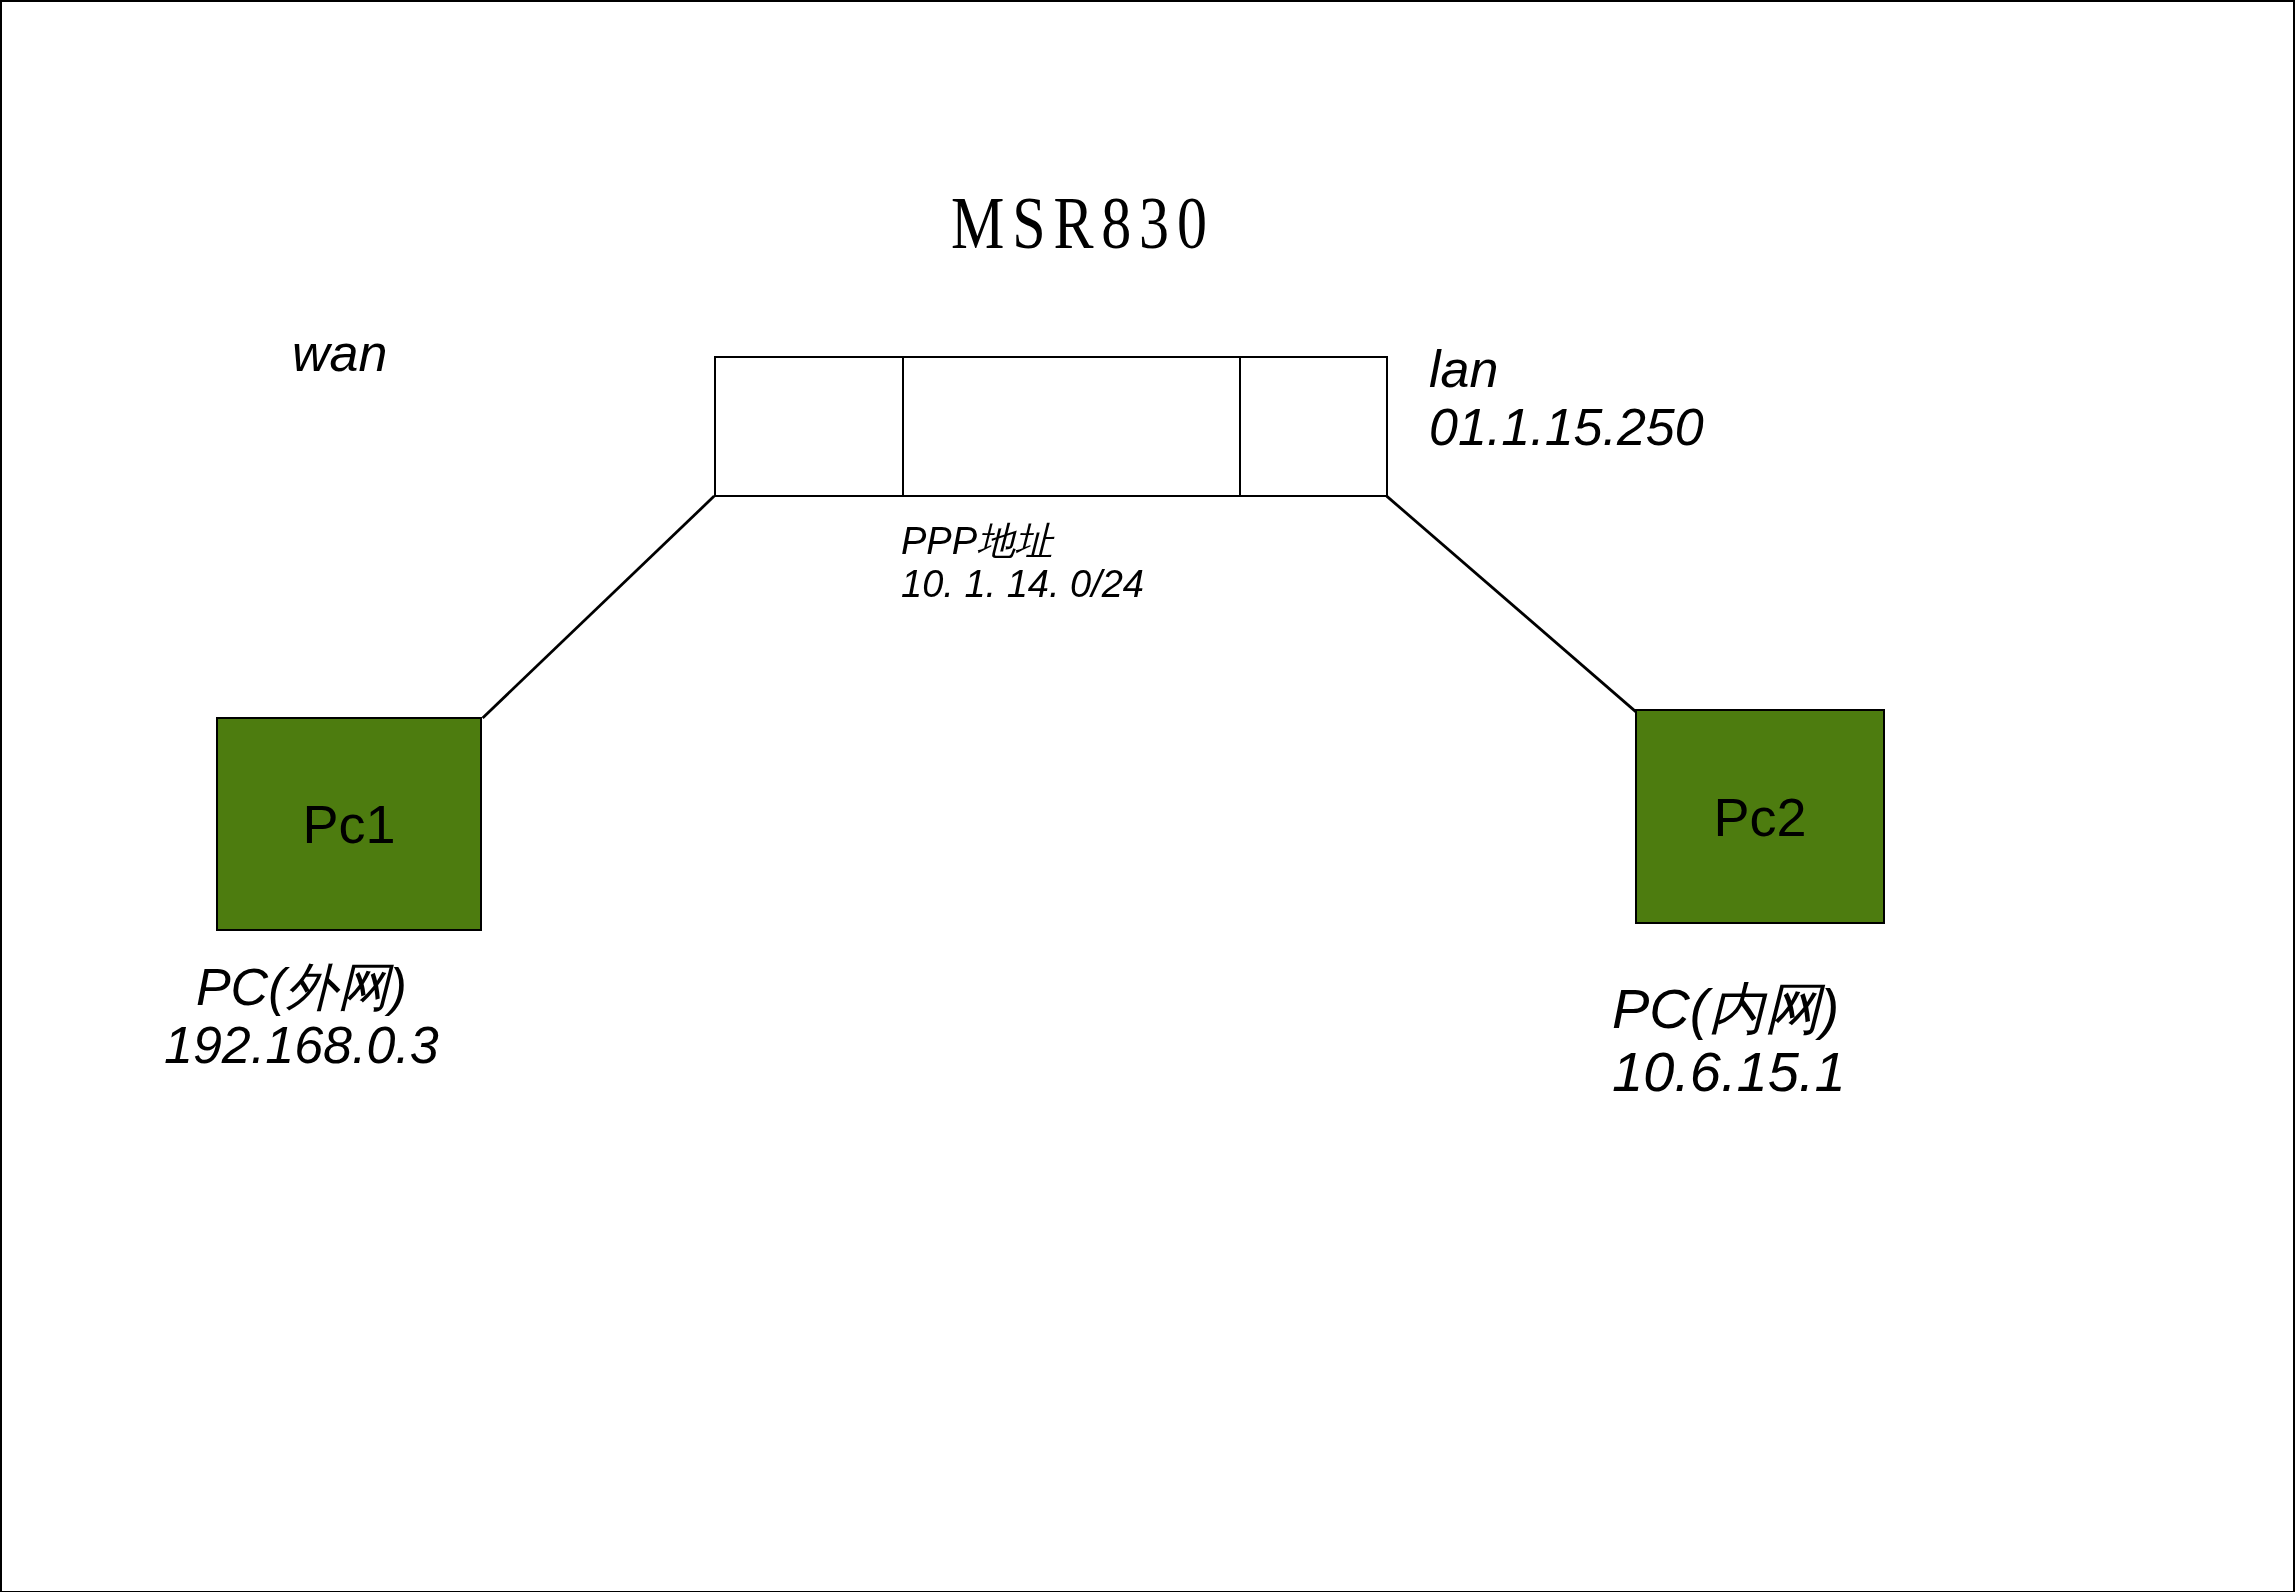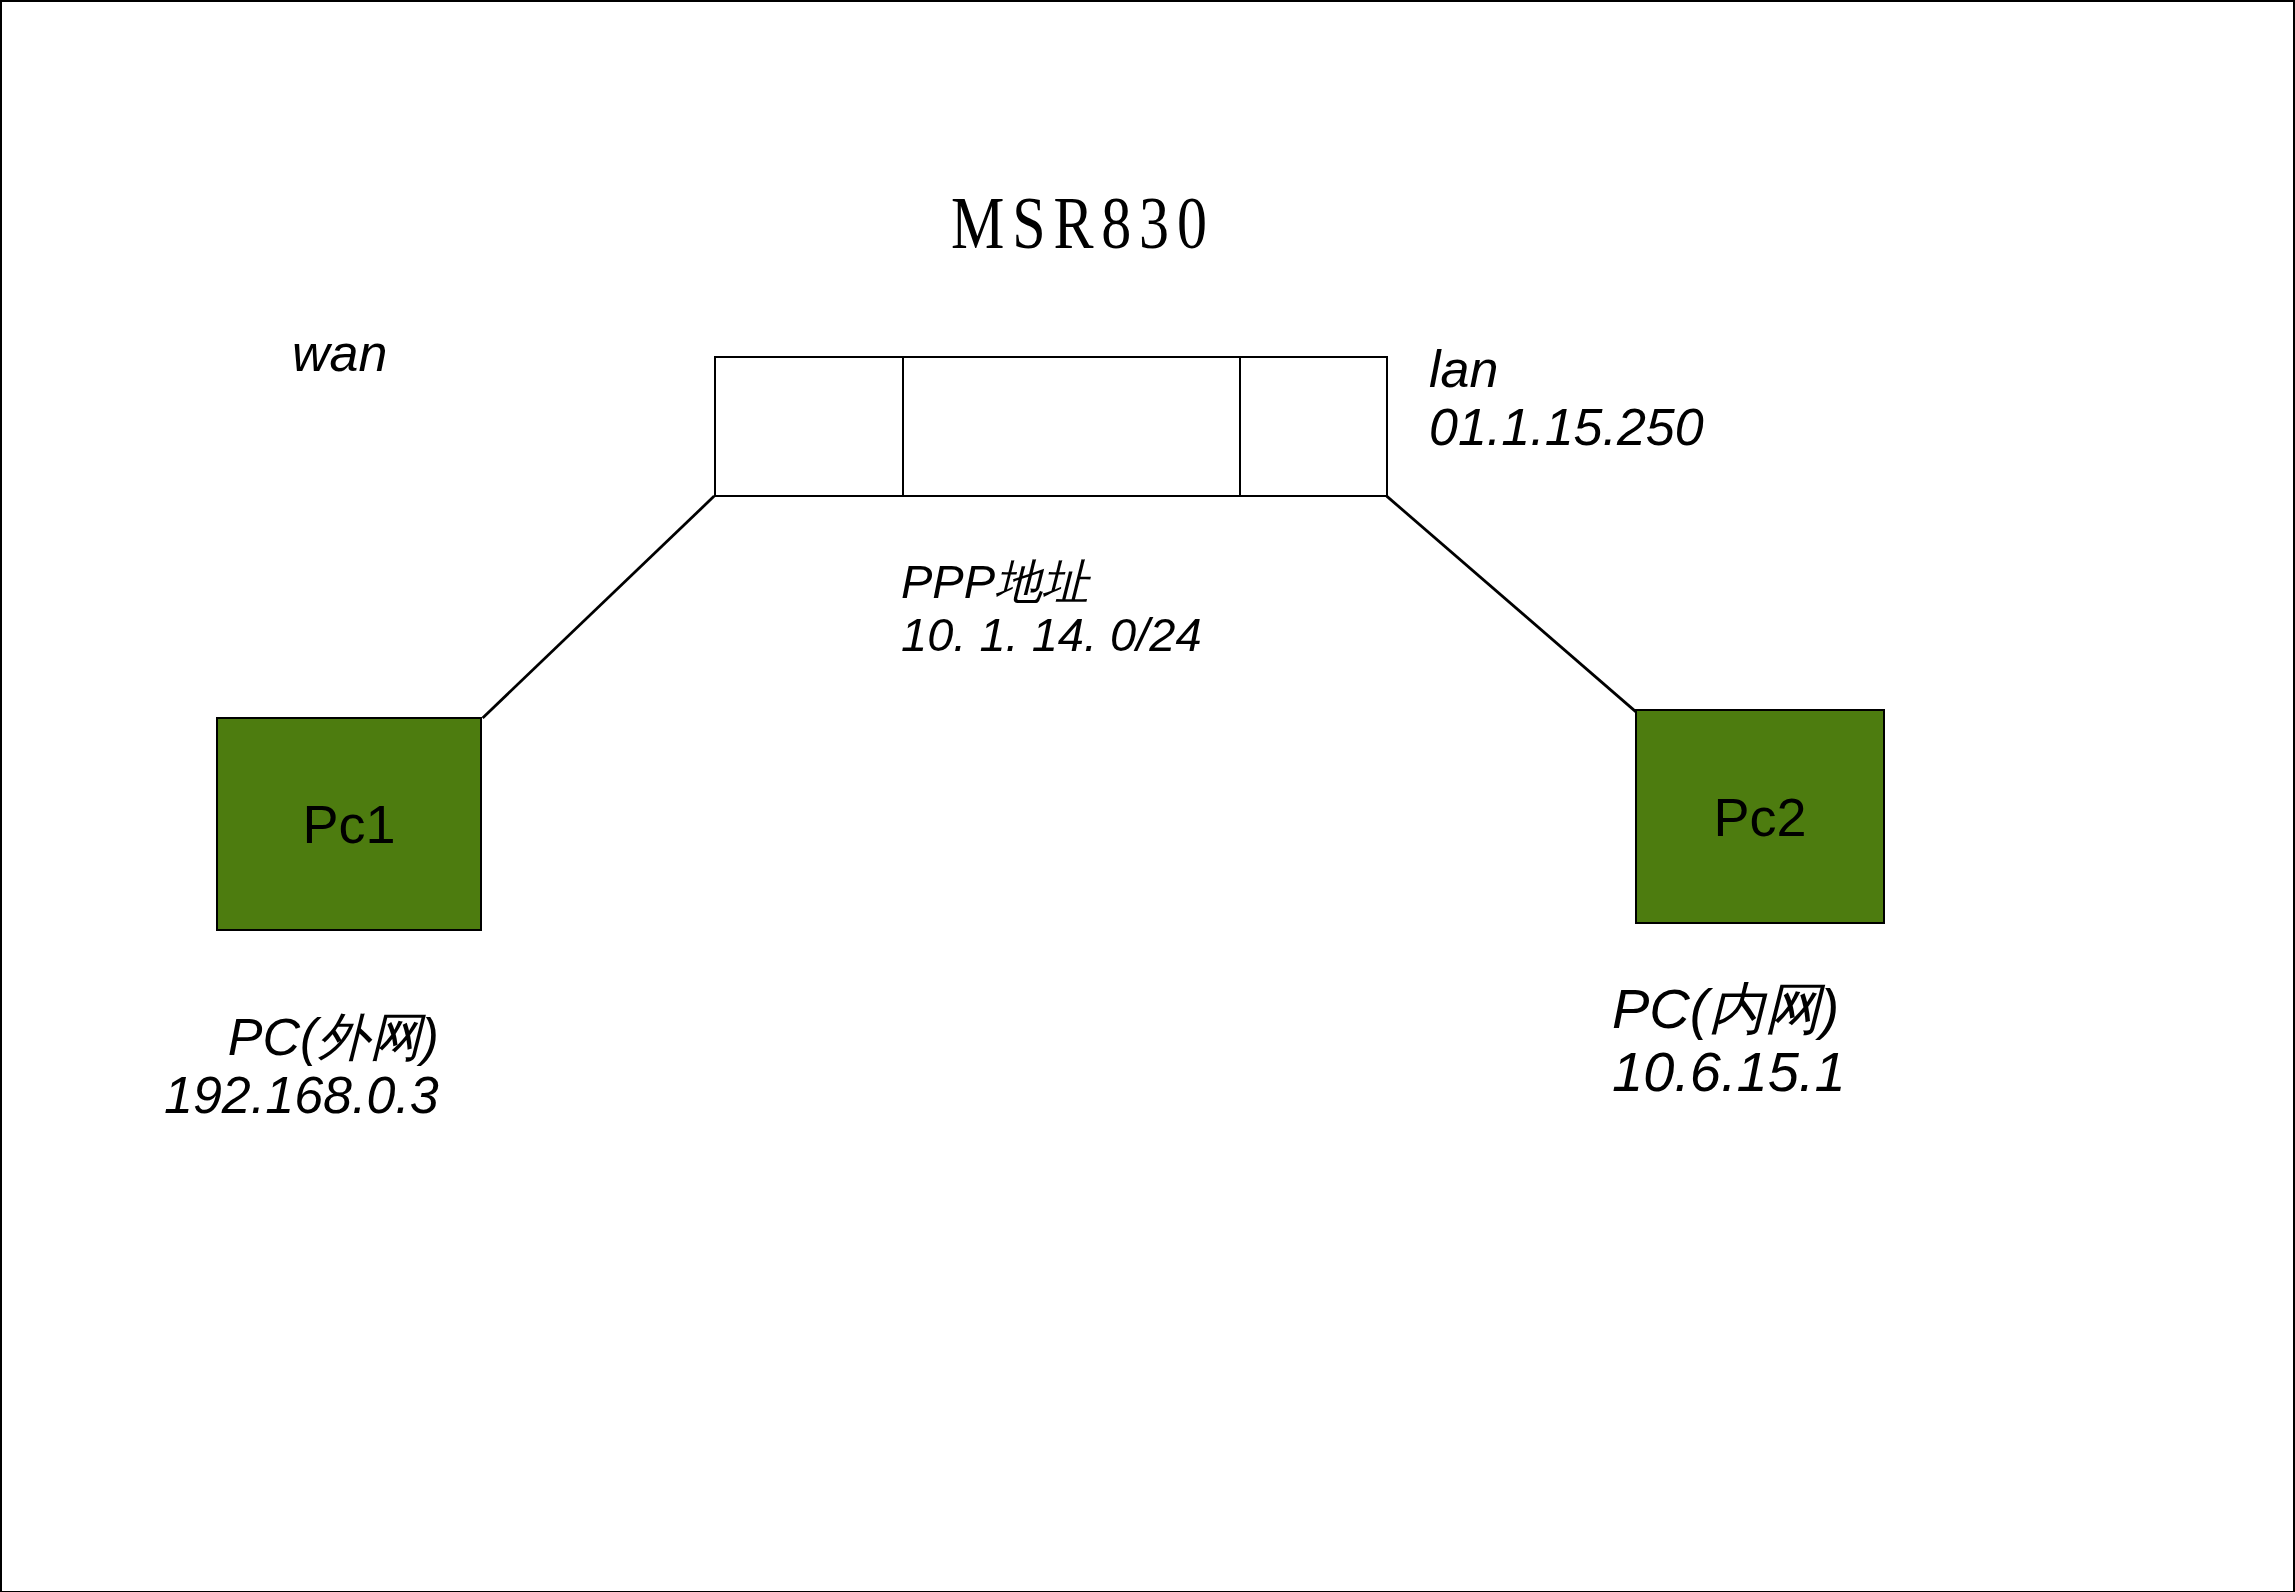--- a/index.html
+++ b/index.html
@@ -88,29 +88,28 @@
   #lan-label {
     left: 1399px;
     top: 338px;
     font-size: 52px;
     text-align: left;
     margin-left: 28px;
   }
   #ppp-label {
     left: 899px;
     top: 518px;
-    font-size: 47px;
+    font-size: 38px;
     text-align: left;
-    margin-top: 36px;
   }
   #pc1-caption {
     left: 162px;
-    top: 1006px;
+    top: 956px;
     font-size: 52px;
-    text-align: right;
+    text-align: center;
   }
   #pc2-caption {
     left: 1610px;
     top: 976px;
     font-size: 56px;
     text-align: left;
   }
 
   
   .host-box {

